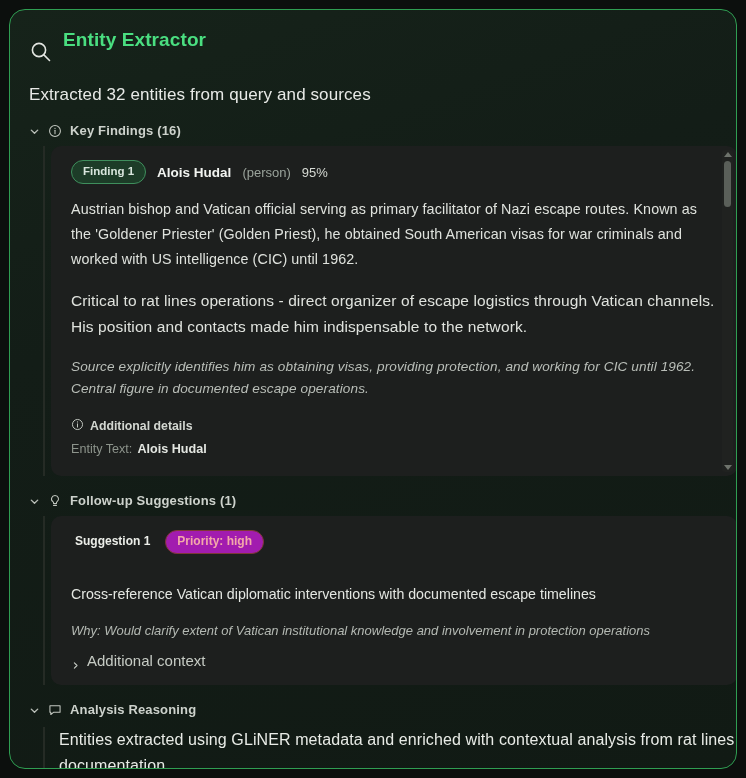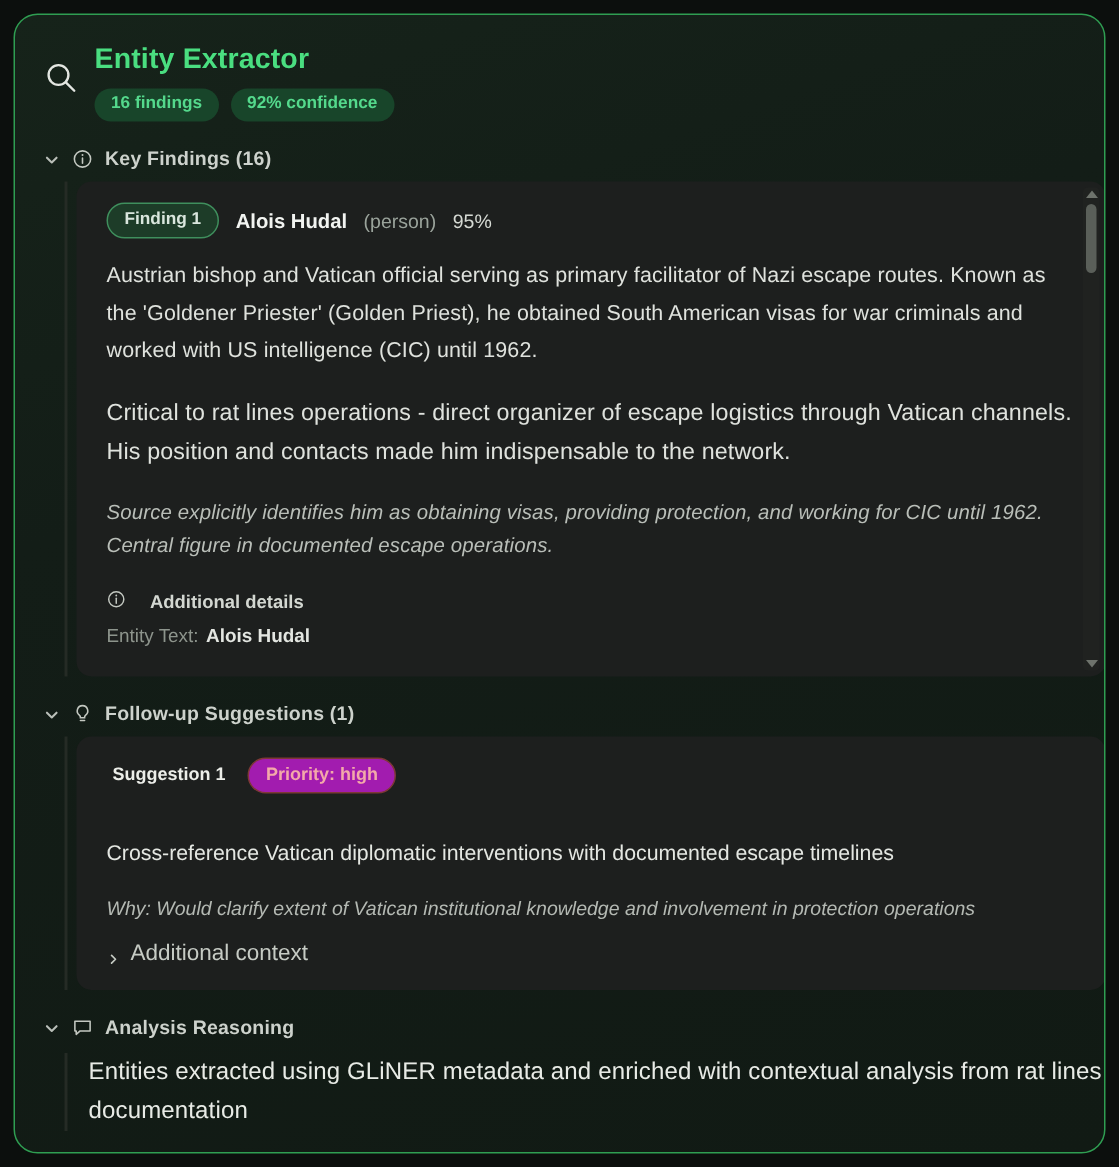--- a/index.html
+++ b/index.html
@@ -110,21 +110,21 @@
   .para.big { font-size: 15.5px; line-height: 26px; margin-top: 16px; }
   .para.quote {
     font-style: italic;
     color: #b9beb8;
     font-size: 13.6px;
     line-height: 22px;
     margin-top: 16px;
   }
 
   .details-head {
-    display: flex; align-items: center; gap: 16px;
+    display: flex; align-items: center; gap: 6px;
     margin-top: 18px;
     color: #d3d7d1; font-size: 12.3px; font-weight: bold;
     cursor: pointer;
   }
   .kv { margin-top: 6px; font-size: 12.6px; line-height: 19px; }
   .kv .k { color: #8d948c; }
   .kv .v { color: #e3e6e1; font-weight: bold; margin-left: 5px; }
 
   
   .sbar {
@@ -195,27 +195,24 @@
 
   <div class="header">
     <span class="search-icon">
       <svg width="24" height="24" viewBox="0 0 24 24" fill="none" stroke="#e3e6e1" stroke-width="1.6">
         <circle cx="10" cy="10" r="6.6"></circle>
         <line x1="14.9" y1="14.9" x2="20.5" y2="20.5" stroke-linecap="round"></line>
       </svg>
     </span>
     <div class="header-text">
       <div class="app-title">Entity Extractor</div>
-      <div class="badge-row">
-        <span class="badge badge-green">16 findings</span>
-        <span class="badge badge-green">92% confidence</span>
-      </div>
     </div>
   </div>
 
+  <div class="summary">Extracted 32 entities from query and sources</div>
 
   <div class="section-head">
     <span class="chev">
       <svg width="11" height="11" viewBox="0 0 12 12" fill="none" stroke="#b9beb8" stroke-width="1.5" stroke-linecap="round" stroke-linejoin="round">
         <polyline points="2.5,4.5 6,8 9.5,4.5"></polyline>
       </svg>
     </span>
     <span class="sec-icon">
       <svg width="14" height="14" viewBox="0 0 16 16" fill="none" stroke="#c3c8c1" stroke-width="1.2">
         <circle cx="8" cy="8" r="6.2"></circle>

